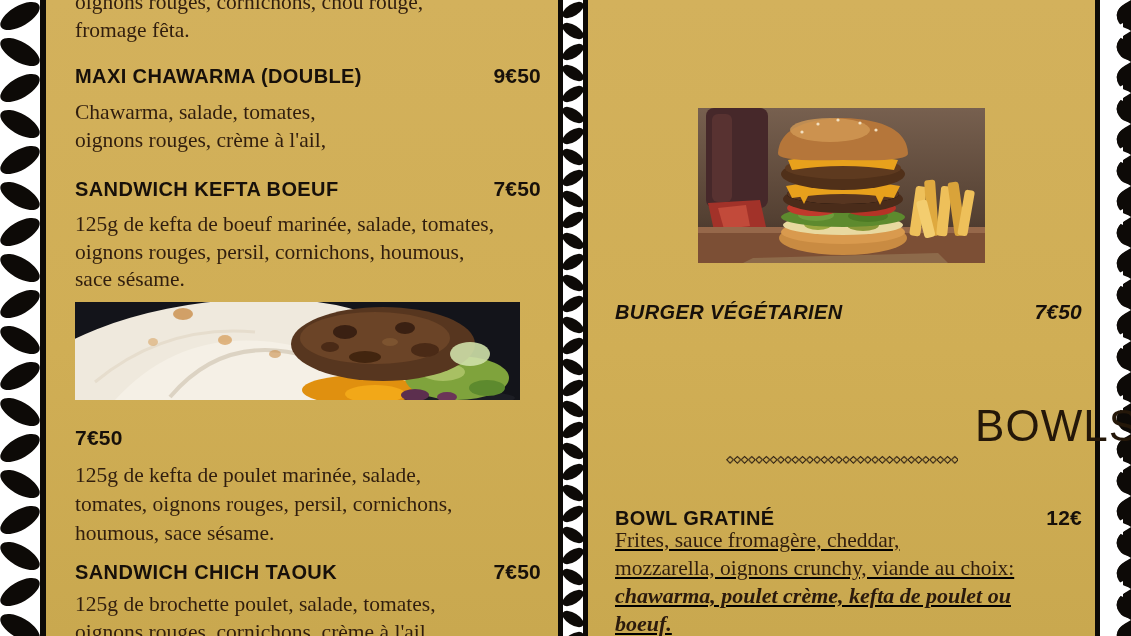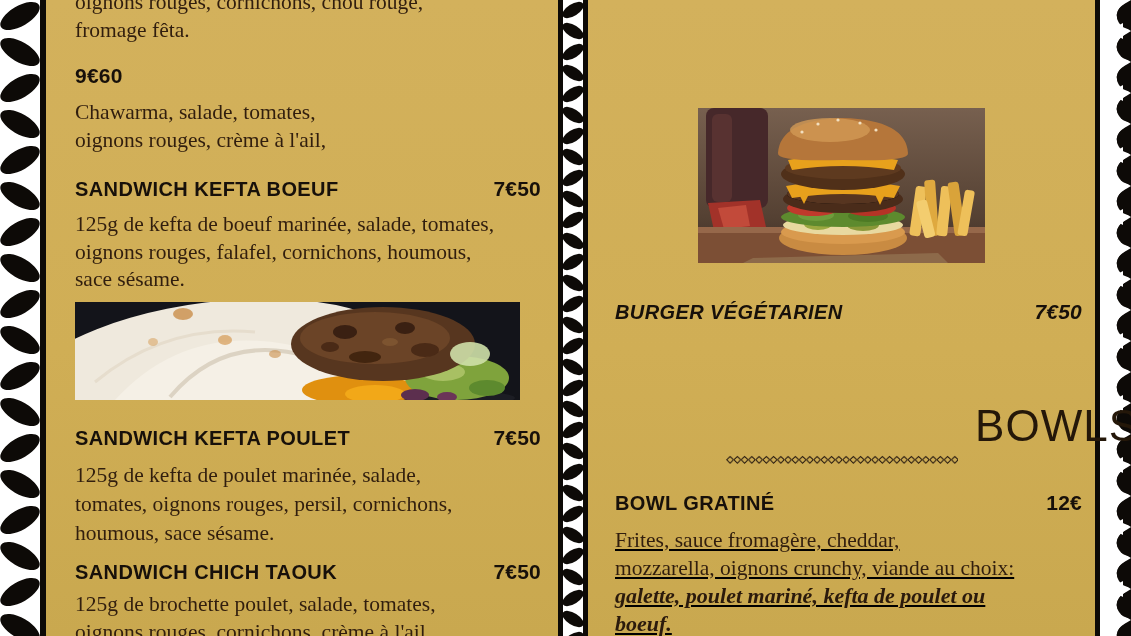--- a/index.html
+++ b/index.html
@@ -91,31 +91,32 @@
       <rect width="31" height="636" fill="url(#vineR)"></rect>
     </svg>
   </div>
 
   <div class="panel" style="left:46px;width:512px;">
 
     <div class="abs desc" style="left:29px;top:-12px;width:478px;line-height:28px;">oignons rouges, cornichons, chou rouge,
 fromage fêta.</div>
 
     <div class="abs item-row" style="left:29px;top:64px;width:466px;">
-      <span class="item-price">9€60</span>
+      <span class="item-name">MAXI CHAWARMA (DOUBLE)</span>
+      <span class="item-price">9€50</span>
     </div>
     <div class="abs desc" style="left:29px;top:99px;width:478px;">Chawarma, salade, tomates,
 oignons rouges, crème à l'ail,</div>
 
     <div class="abs item-row" style="left:29px;top:177px;width:466px;">
       <span class="item-name">SANDWICH KEFTA BOEUF</span>
       <span class="item-price">7€50</span>
     </div>
     <div class="abs desc" style="left:29px;top:211px;width:488px;">125g de kefta de boeuf marinée, salade, tomates,
-oignons rouges, falafel, cornichons, houmous,
+oignons rouges, persil, cornichons, houmous,
 sace sésame.</div>
 
     <div class="abs" style="left:29px;top:302px;">
       <svg class="photo" width="445" height="98" viewBox="0 0 445 98">
         <rect width="445" height="98" fill="#13141a"></rect>
         <ellipse cx="230" cy="96" rx="210" ry="14" fill="#1c1d24"></ellipse>
         <ellipse cx="140" cy="78" rx="200" ry="78" fill="#efe9dd" transform="rotate(-7 140 78)"></ellipse>
         <path d="M40 98 Q120 10 250 52 L260 98 Z" fill="#f5f0e6"></path>
         <path d="M95 95 Q150 30 235 55" stroke="#dcd3c3" stroke-width="4" fill="none"></path>
         <path d="M20 80 Q90 22 180 30" stroke="#e6ddcd" stroke-width="3" fill="none"></path>
@@ -136,21 +137,20 @@
         <ellipse cx="330" cy="26" rx="10" ry="6" fill="#3a2012"></ellipse>
         <ellipse cx="350" cy="48" rx="14" ry="7" fill="#4a2a16"></ellipse>
         <ellipse cx="290" cy="55" rx="16" ry="6" fill="#42250f"></ellipse>
         <ellipse cx="315" cy="40" rx="8" ry="4" fill="#7d5430"></ellipse>
         <ellipse cx="255" cy="45" rx="9" ry="5" fill="#4a2a16"></ellipse>
         <ellipse cx="395" cy="52" rx="20" ry="12" fill="#cfe0a8" opacity="0.9"></ellipse>
       </svg>
     </div>
 
     <div class="abs item-row" style="left:29px;top:426px;width:466px;">
-      <span class="item-name">SANDWICH KEFTA POULET</span>
       <span class="item-price">7€50</span>
     </div>
     <div class="abs desc" style="left:29px;top:461px;width:488px;line-height:29px;">125g de kefta de poulet marinée, salade,
 tomates, oignons rouges, persil, cornichons,
 houmous, sace sésame.</div>
 
     <div class="abs item-row" style="left:29px;top:560px;width:466px;">
       <span class="item-name">SANDWICH CHICH TAOUK</span>
       <span class="item-price">7€50</span>
     </div>
@@ -229,25 +229,25 @@
       <svg width="232" height="12">
         <defs>
           <pattern id="dia" width="7.25" height="12" patternUnits="userSpaceOnUse">
             <rect x="1.7" y="3.4" width="4.8" height="4.8" fill="none" stroke="#2a1c10" stroke-width="1.1" transform="rotate(45 4.1 5.8)"></rect>
           </pattern>
         </defs>
         <rect width="232" height="12" fill="url(#dia)"></rect>
       </svg>
     </div>
 
-    <div class="abs item-row" style="left:27px;top:491px;width:467px;">
+    <div class="abs item-row" style="left:27px;top:506px;width:467px;">
       <span class="item-name">BOWL GRATINÉ</span>
       <span class="item-price">12€</span>
     </div>
     <div class="abs" style="left:27px;top:527px;width:480px;text-decoration:underline;">
       <div class="desc">Frites, sauce fromagère, cheddar,
 mozzarella, oignons crunchy, viande au choix:</div>
-      <div class="desc-em">galette, poulet mariné, kefta de poulet ou
+      <div class="desc-em">chawarma, poulet crème, kefta de poulet ou
 boeuf.</div>
     </div>
   </div>
 
 </div>
 
 </body></html>

